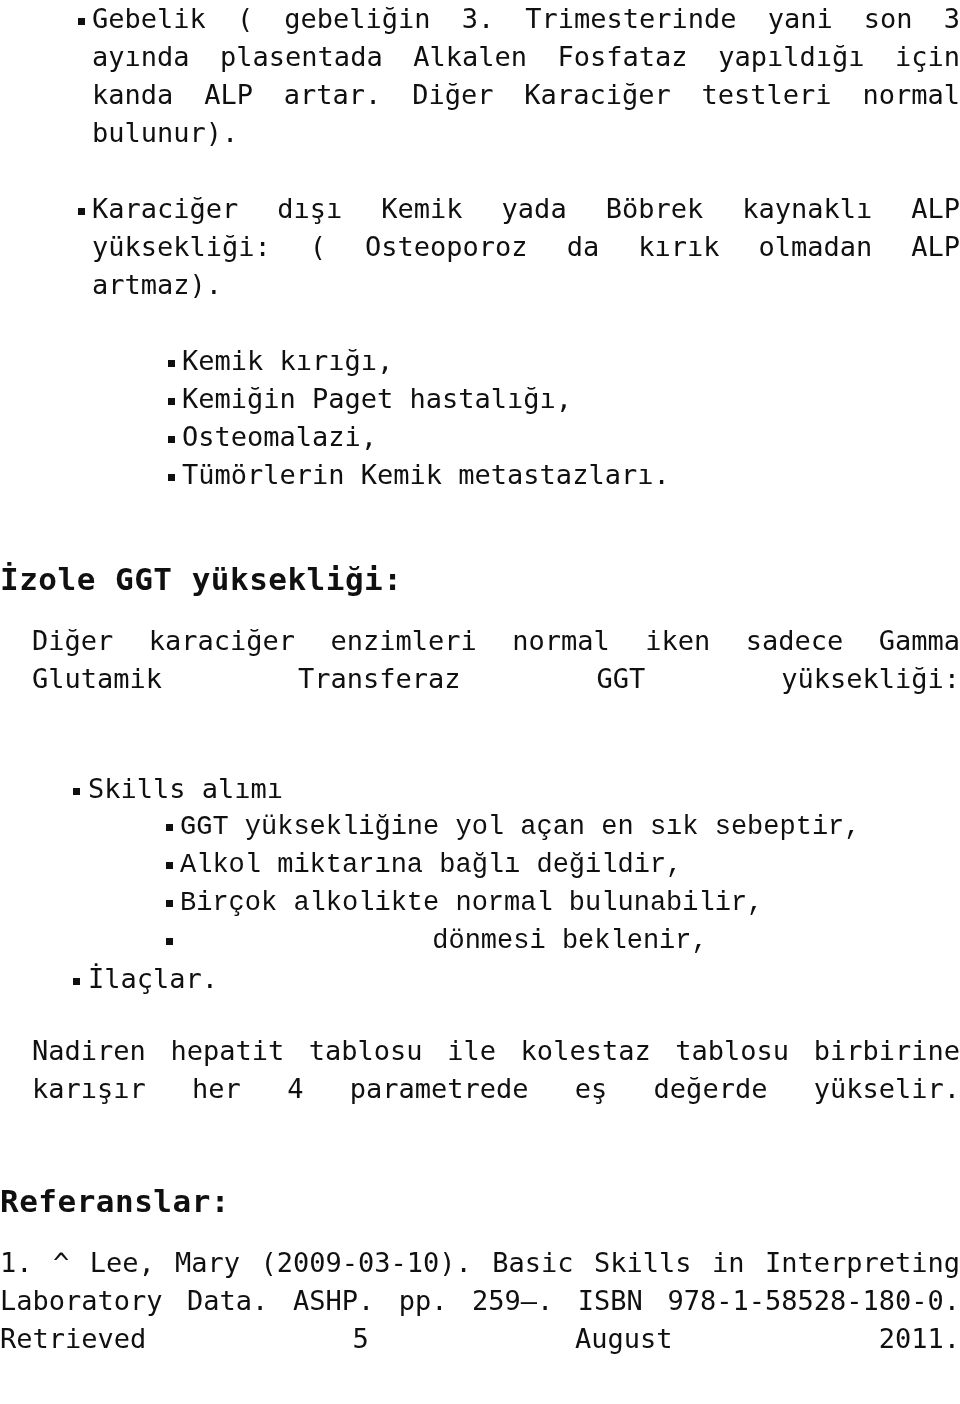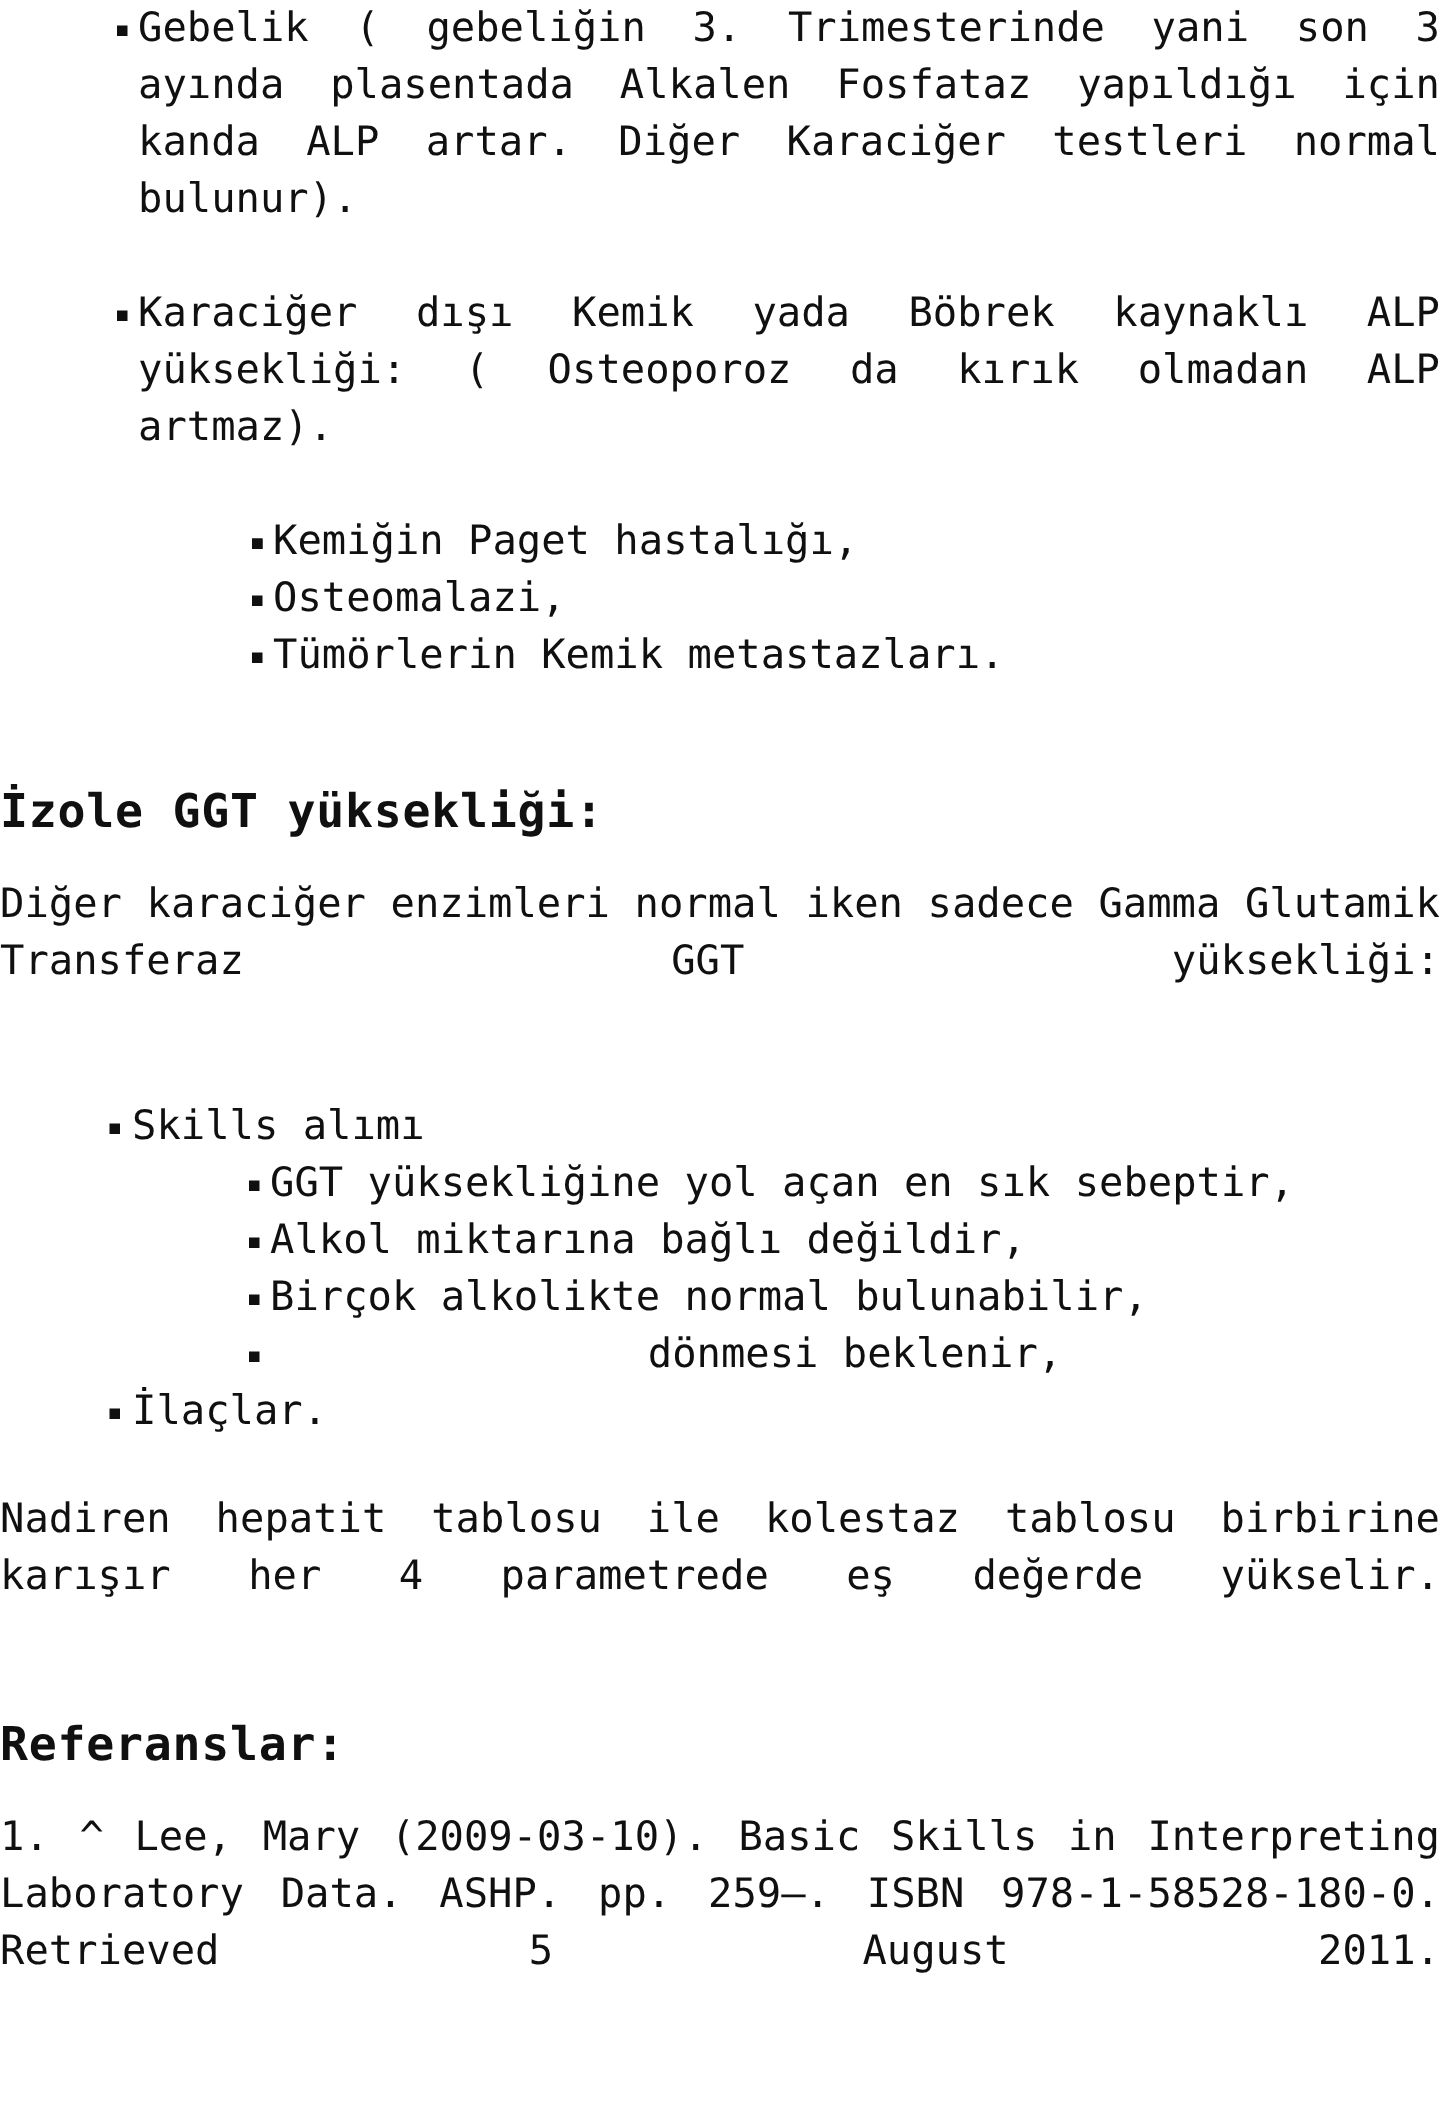--- a/index.html
+++ b/index.html
@@ -23,20 +23,21 @@
     box-sizing: border-box;
     padding: 0;
   }
 
   
   .flush {
     font-size: 27px;
     line-height: 38px;
     margin: 0;
     text-align: justify;
+    padding-left: 32px;
   }
   .flush::after {
     content: "";
     display: inline-block;
     width: 100%;
   }
 
   
   .heading {
     font-size: 31px;
@@ -83,21 +84,21 @@
 
   
   .lvl2 { padding-left: 182px; }
   .lvl2 > .bullet { left: 168px; }
 
   
   .glvl1 { padding-left: 88px; }
   .glvl1 > .bullet { left: 73px; }
 
   
-  .glvl2 { padding-left: 180px; }
+  .glvl2 { padding-left: 180px; font-family: Liberation Mono, monospace; }
   .glvl2 > .bullet { left: 166px; }
 
   .li-text {
     display: block;
     text-align: justify;
   }
   .li-text.justify-full::after {
     content: "";
     display: inline-block;
     width: 100%;
@@ -141,20 +142,21 @@
       <span class="li-text justify-full">Gebelik ( gebeliğin 3. Trimesterinde yani son 3 ayında plasentada Alkalen Fosfataz yapıldığı için kanda ALP artar. Diğer Karaciğer testleri normal bulunur).</span>
     </li>
 
     <li class="lvl1">
       <span class="bullet"></span>
       <span class="li-text justify-full">Karaciğer dışı Kemik yada Böbrek kaynaklı ALP yüksekliği: ( Osteoporoz da kırık olmadan ALP artmaz).</span>
     </li>
 
     <li class="lvl2">
       <span class="bullet"></span>
+      <span class="li-text nofill">Kemik kırığı,</span>
     </li>
 
     <li class="lvl2">
       <span class="bullet"></span>
       <span class="li-text nofill">Kemiğin Paget hastalığı,</span>
     </li>
 
     <li class="lvl2">
       <span class="bullet"></span>
       <span class="li-text nofill">Osteomalazi,</span>

